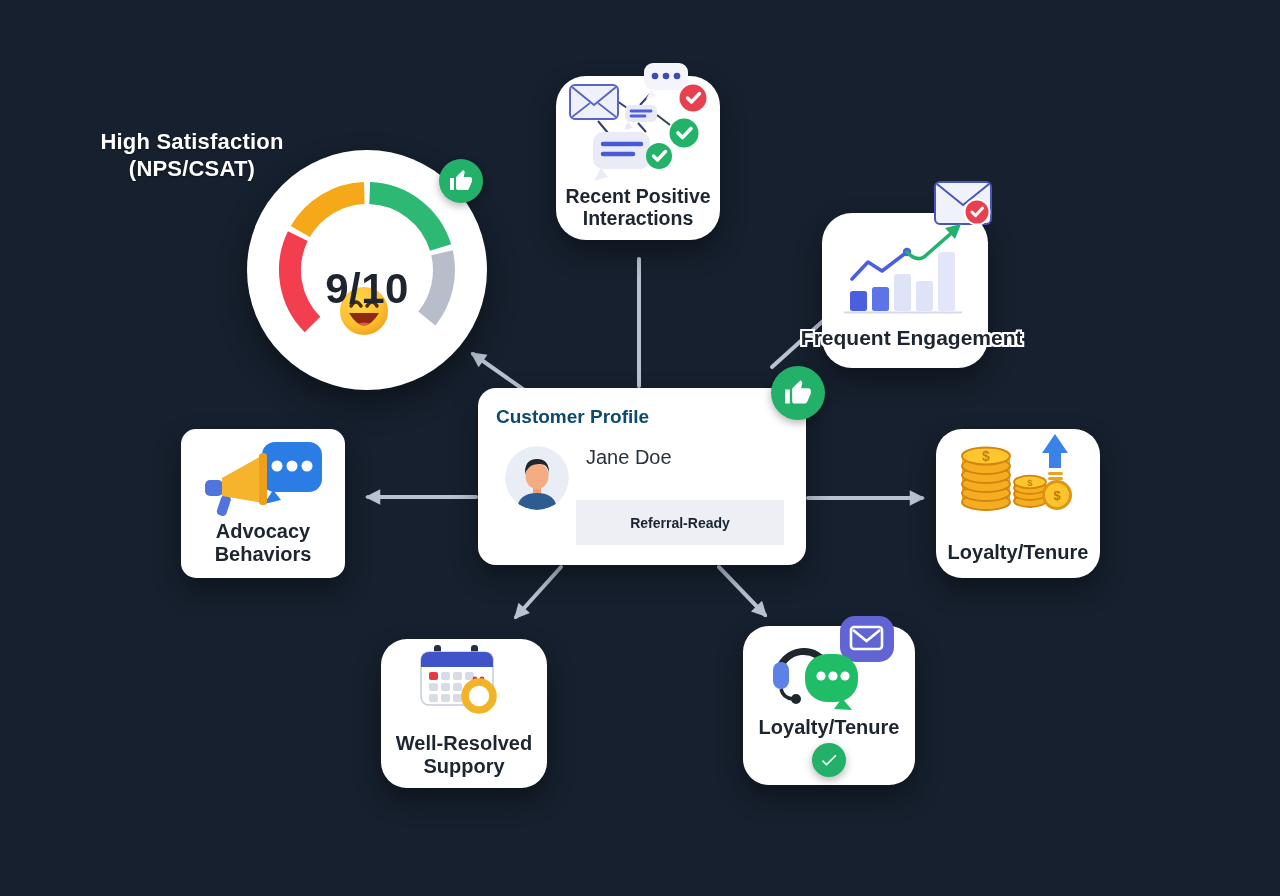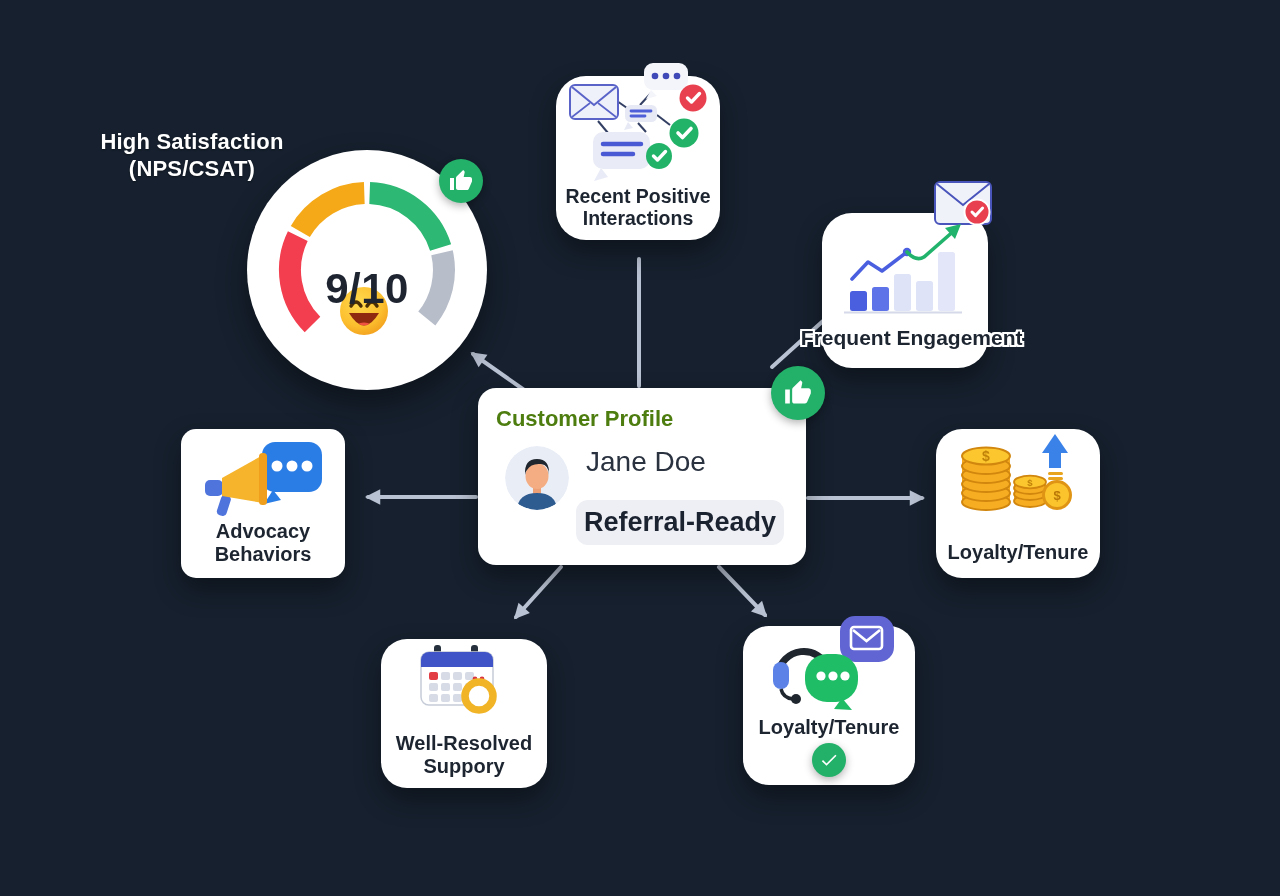--- a/index.html
+++ b/index.html
@@ -34,27 +34,27 @@
     box-shadow:0 12px 26px rgba(0,0,0,.38);
   }
   .card-label{
     position:absolute;left:0;right:0;text-align:center;
     font-weight:700;color:#1d2531;font-size:20px;line-height:1.16;
   }
   .card-label span{display:block;}
   .icon-svg{position:absolute;overflow:visible;}
   
   .profile-card{border-radius:18px;}
-  .profile-title{position:absolute;left:18px;top:18px;font-size:22px;font-weight:700;color:#4d7c0f;}
+  .profile-title{position:absolute;left:18px;top:18px;font-size:19px;font-weight:700;color:#0c4a6e;}
   .profile-avatar{position:absolute;left:27px;top:58px;width:64px;height:64px;border-radius:50%;overflow:hidden;}
-  .profile-name{position:absolute;left:108px;top:58px;font-size:28px;font-weight:500;color:#2a3240;}
+  .profile-name{position:absolute;left:108px;top:58px;font-size:20px;font-weight:500;color:#2a3240;}
   .profile-pill{
-    position:absolute;left:98px;top:112px;width:208px;height:45px;border-radius:12px;
+    position:absolute;left:98px;top:112px;width:208px;height:45px;border-radius:0;
     background:#edeff4;display:flex;align-items:center;justify-content:center;
-    font-size:27px;font-weight:700;color:#1b2230;
+    font-size:14px;font-weight:700;color:#1b2230;
   }
   .freq-label{
     left:50%;right:auto;transform:translateX(-47%);bottom:18px;white-space:nowrap;
     font-size:21px;
     text-shadow:-2px 0 0 #fff,2px 0 0 #fff,0 -2px 0 #fff,0 2px 0 #fff,
                 -2px -2px 0 #fff,2px -2px 0 #fff,-2px 2px 0 #fff,2px 2px 0 #fff;
   }
 </style>
 </head>
 <body>

